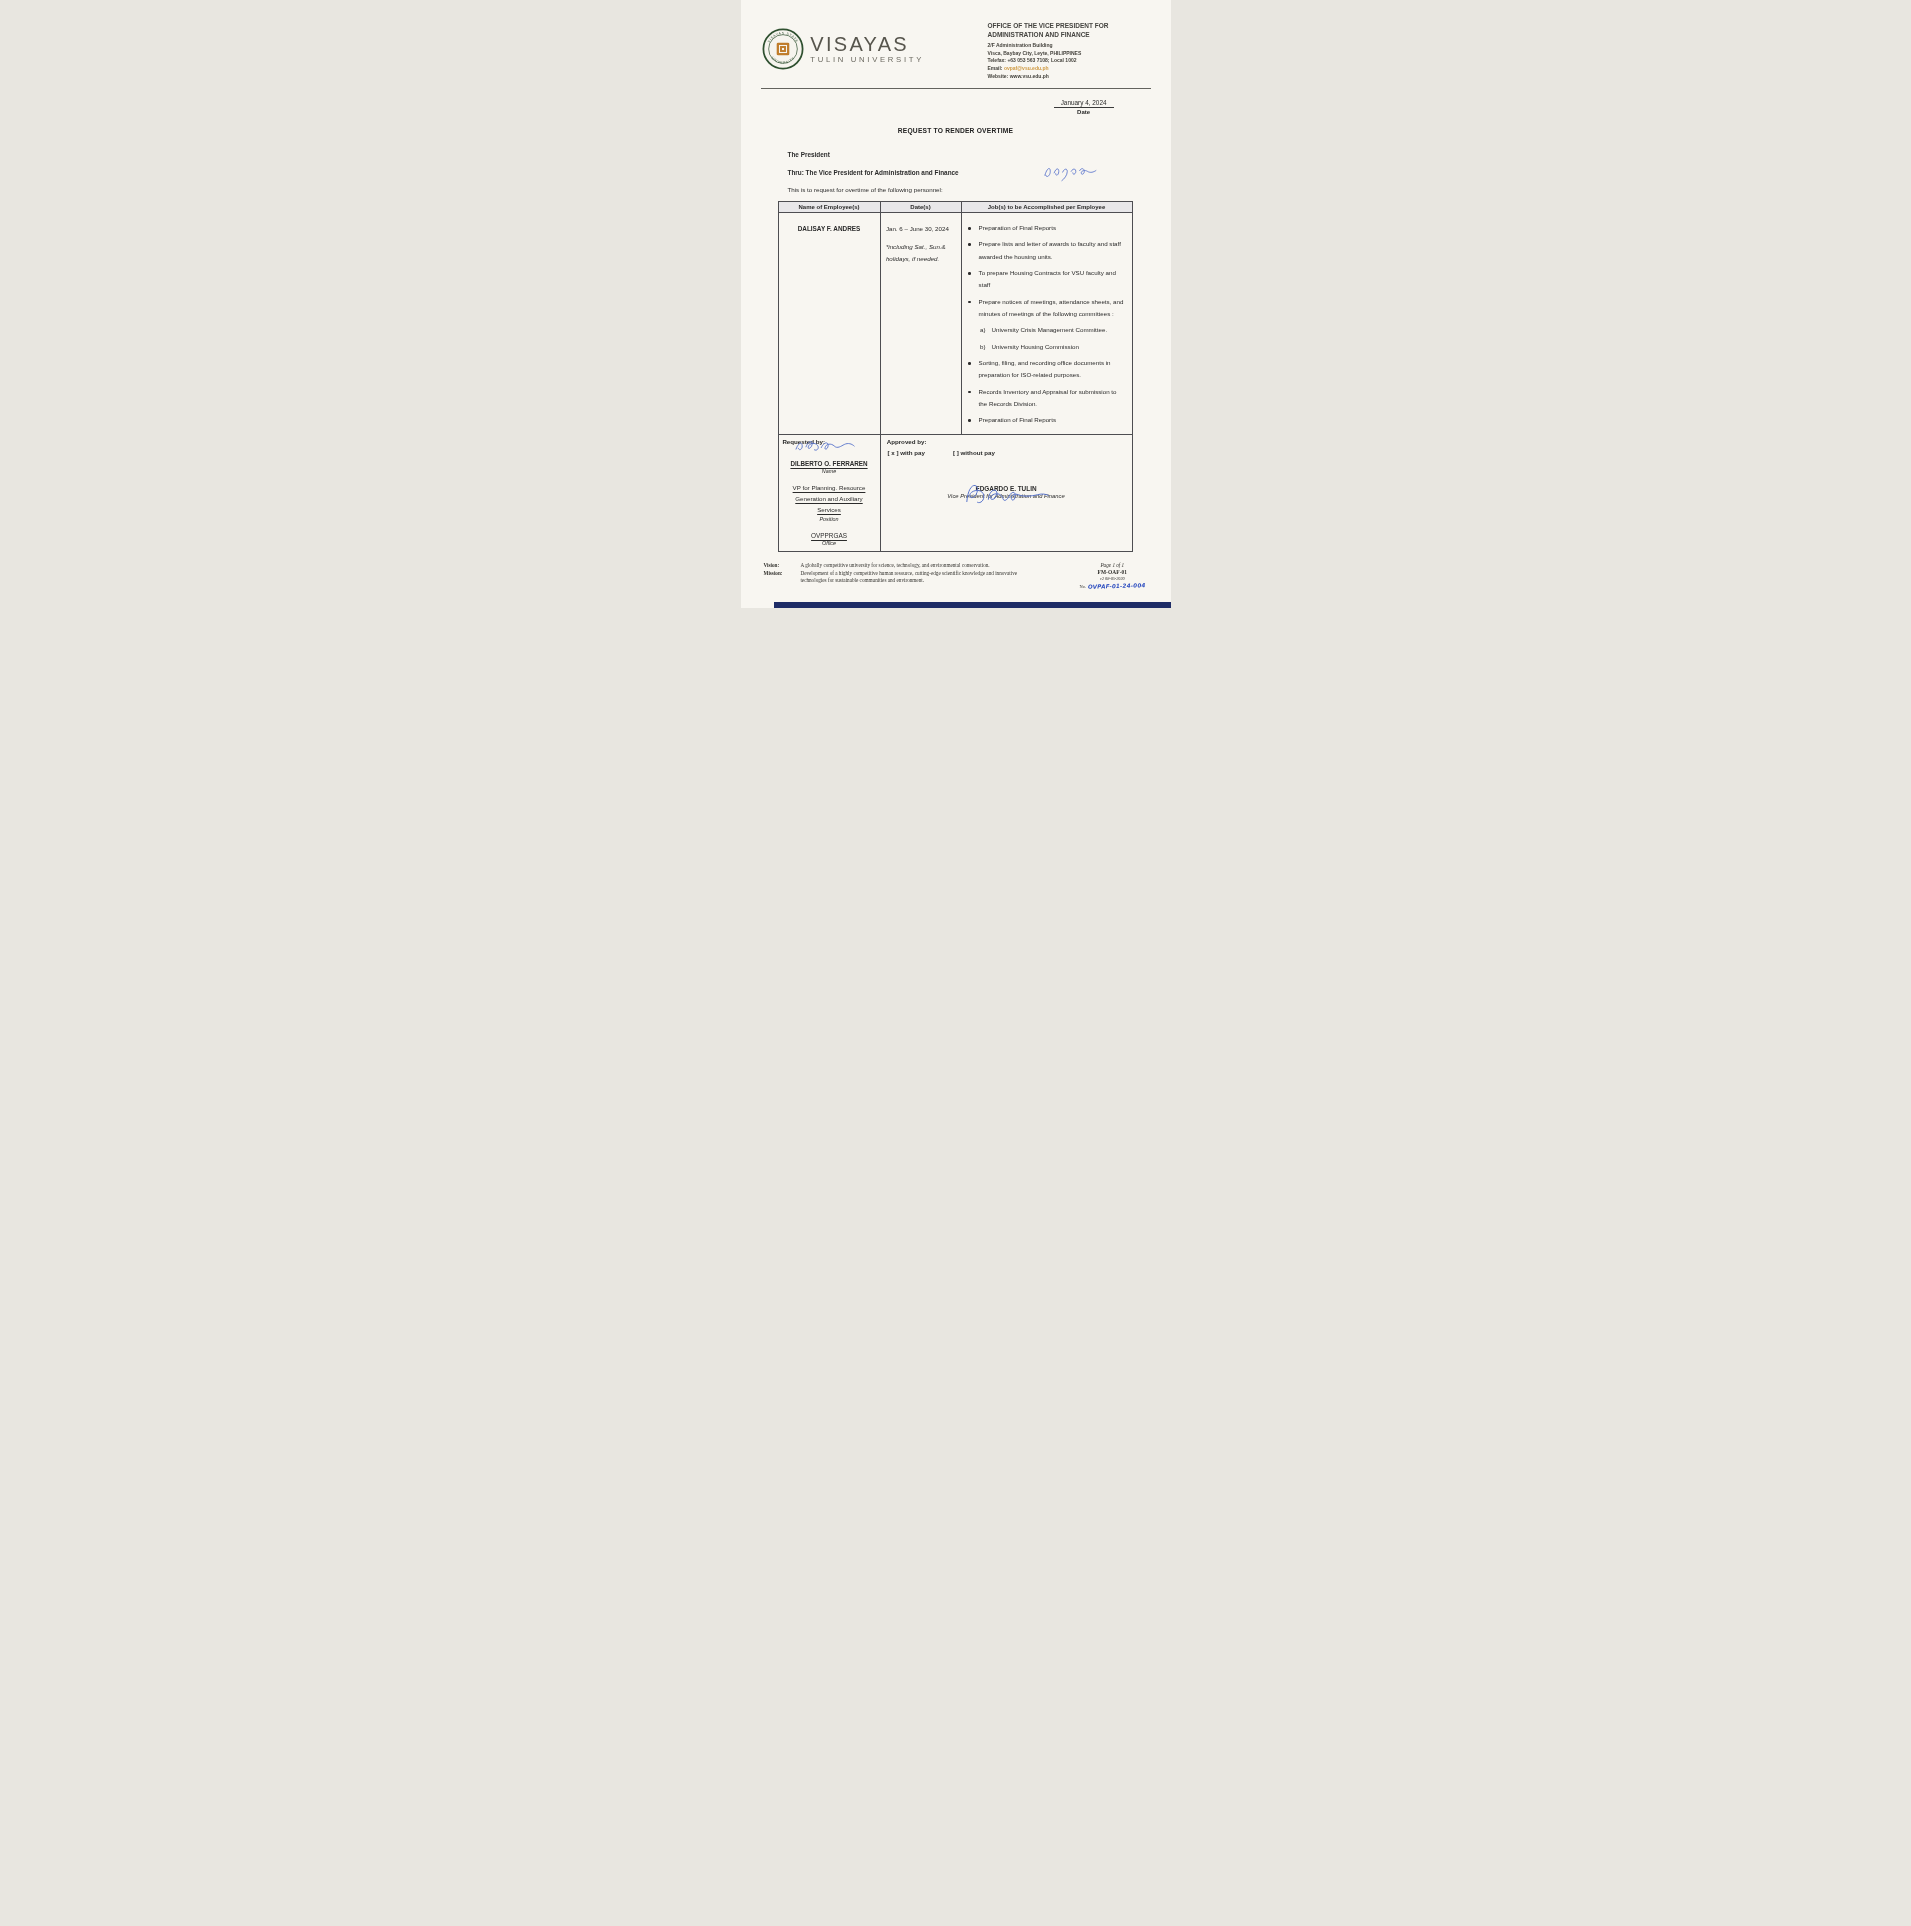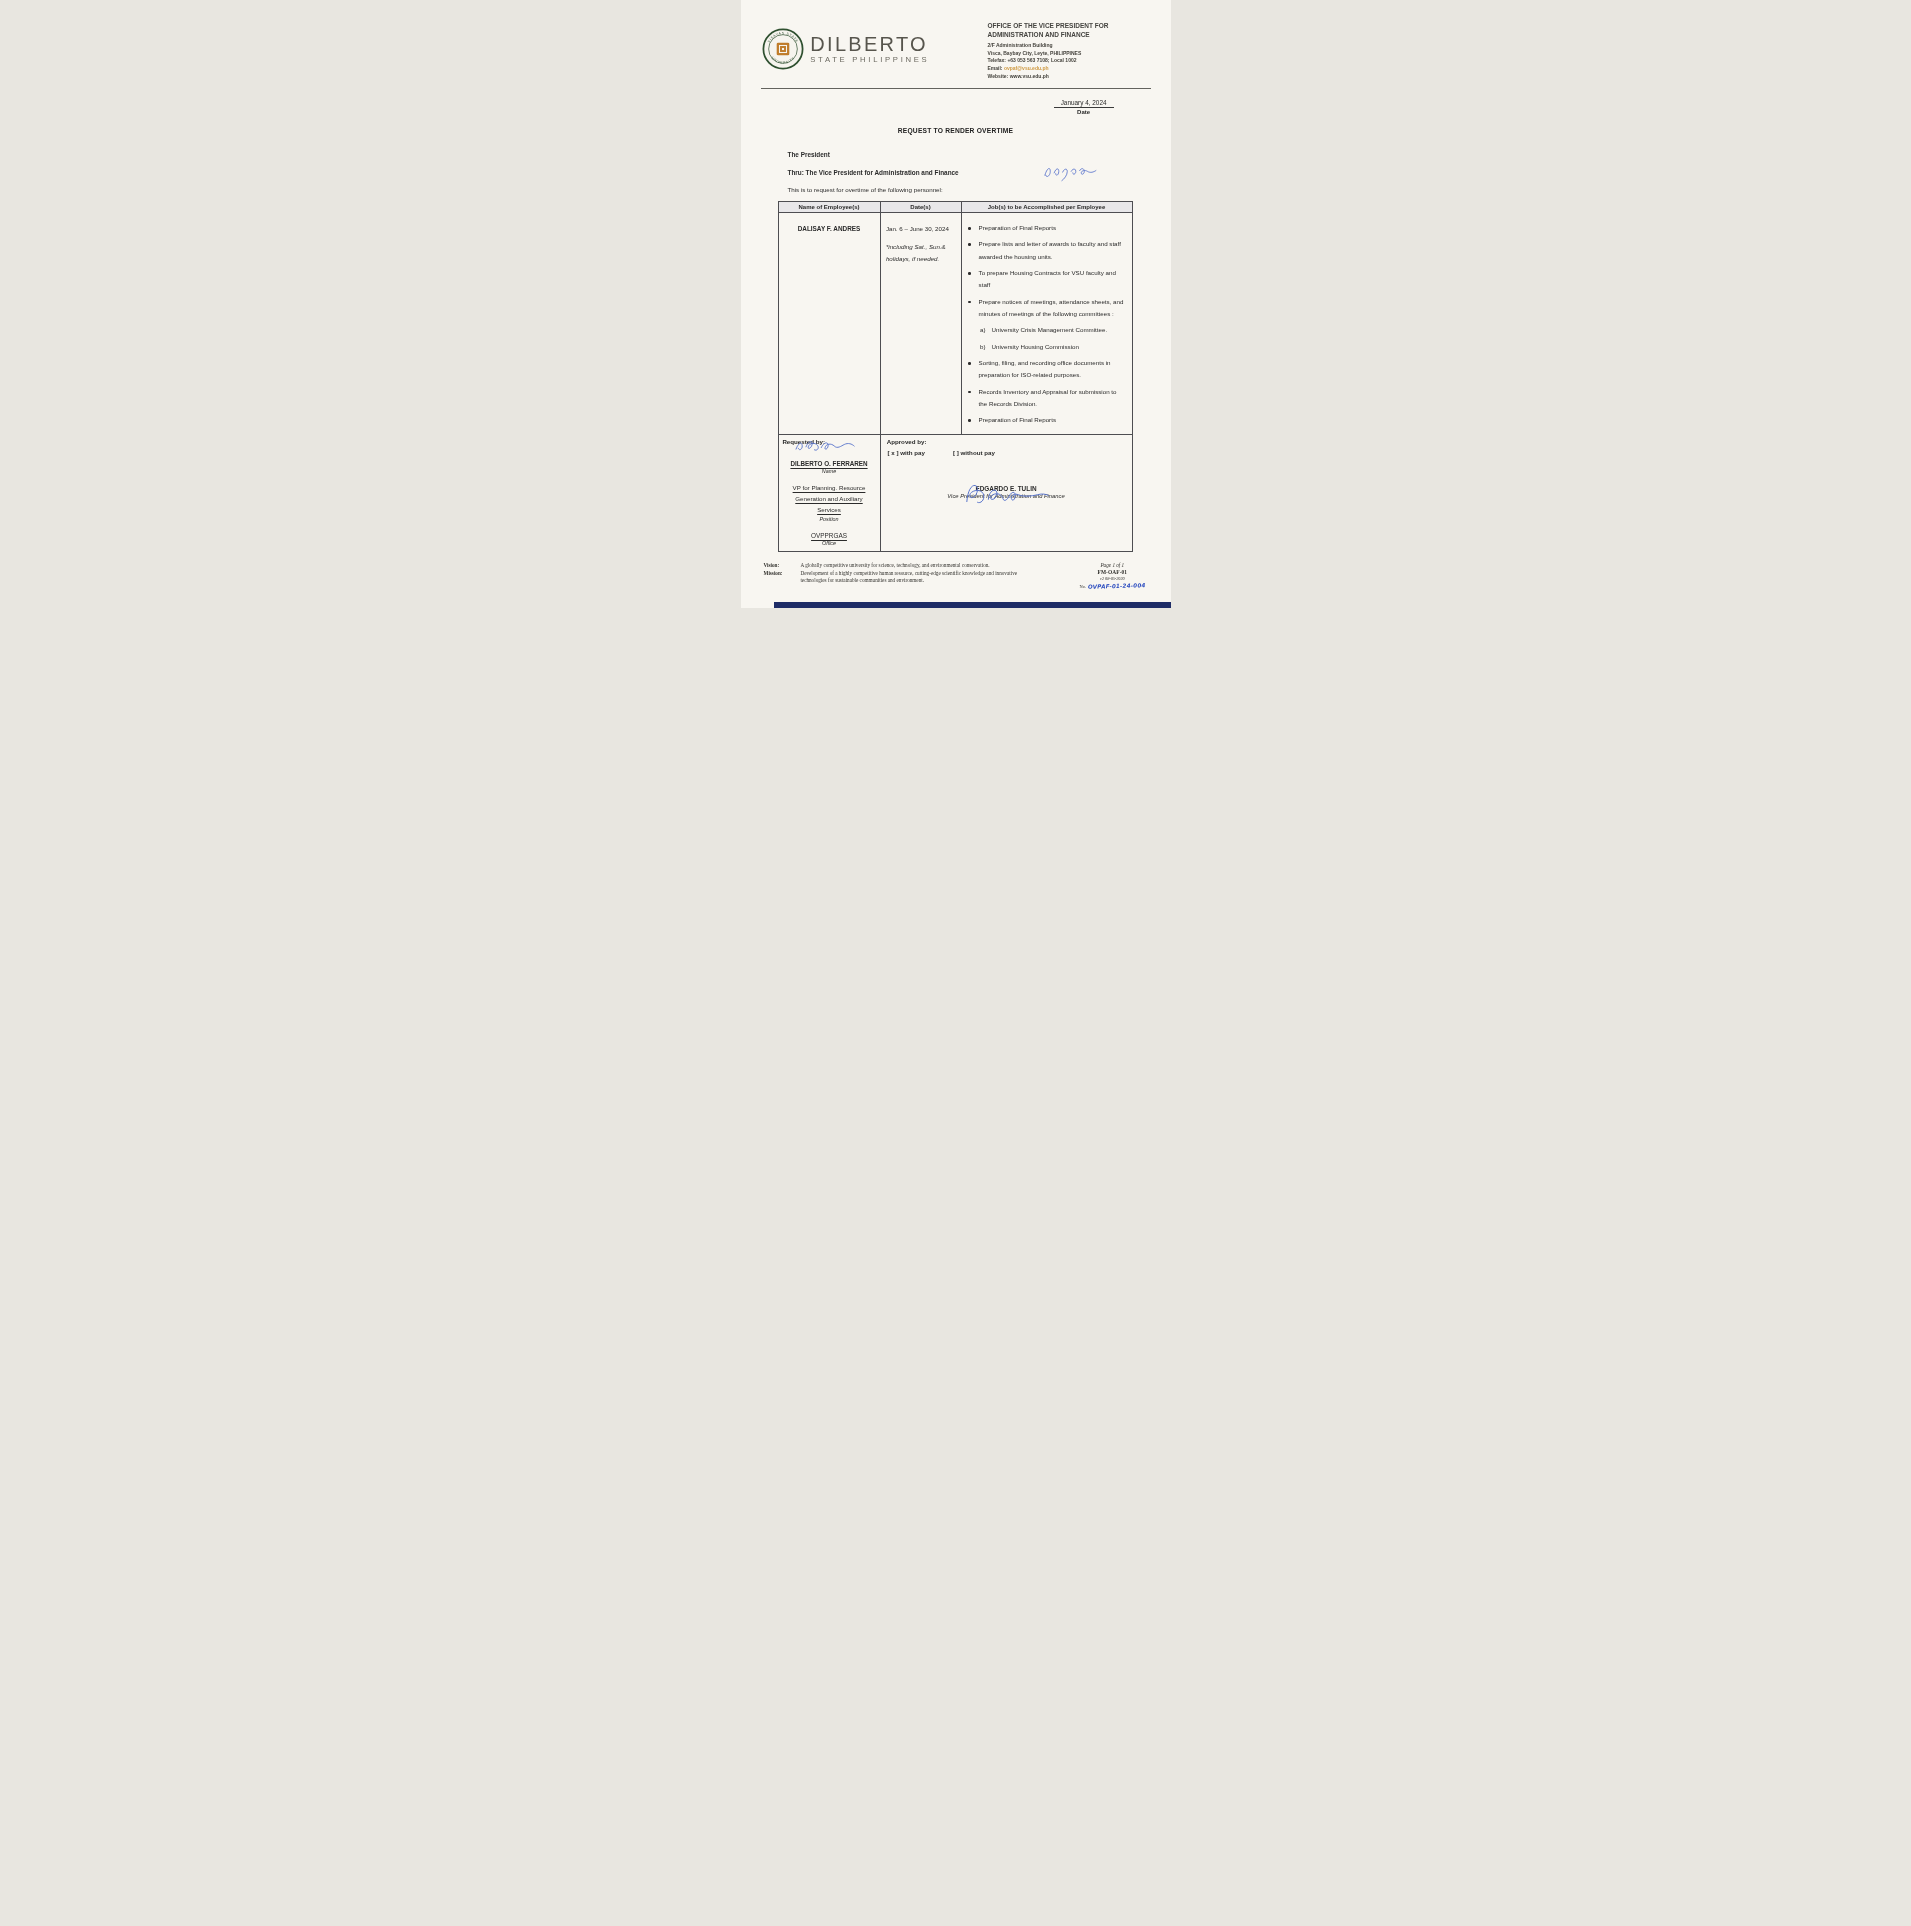--- a/index.html
+++ b/index.html
@@ -105,22 +105,22 @@
           <textPath href="#arcTop" startOffset="50%" text-anchor="middle">VISAYAS STATE</textPath>
         </text>
         <text font-size="9.5" fill="#2f5030" letter-spacing="2" font-family="Liberation Sans, sans-serif">
           <textPath href="#arcBot" startOffset="50%" text-anchor="middle">UNIVERSITY</textPath>
         </text>
         <rect x="42" y="42" width="36" height="36" rx="4" fill="#c07c2a"></rect>
         <rect x="50" y="50" width="20" height="20" fill="none" stroke="#f6f4ee" stroke-width="3"></rect>
         <rect x="57" y="57" width="6" height="6" fill="#f6f4ee"></rect>
       </svg>
       <div class="wordmark">
-        <div class="wm-name">DILBERTO</div>
-        <div class="wm-sub">STATE PHILIPPINES</div>
+        <div class="wm-name">VISAYAS</div>
+        <div class="wm-sub">TULIN UNIVERSITY</div>
       </div>
     </div>
     <div class="office">
       <div class="office-title">
         <span>OFFICE OF THE VICE PRESIDENT FOR</span>
         <span>ADMINISTRATION AND FINANCE</span>
       </div>
       <div class="office-details">
         <div>2/F Administration Building</div>
         <div>Visca, Baybay City, Leyte, PHILIPPINES</div>

